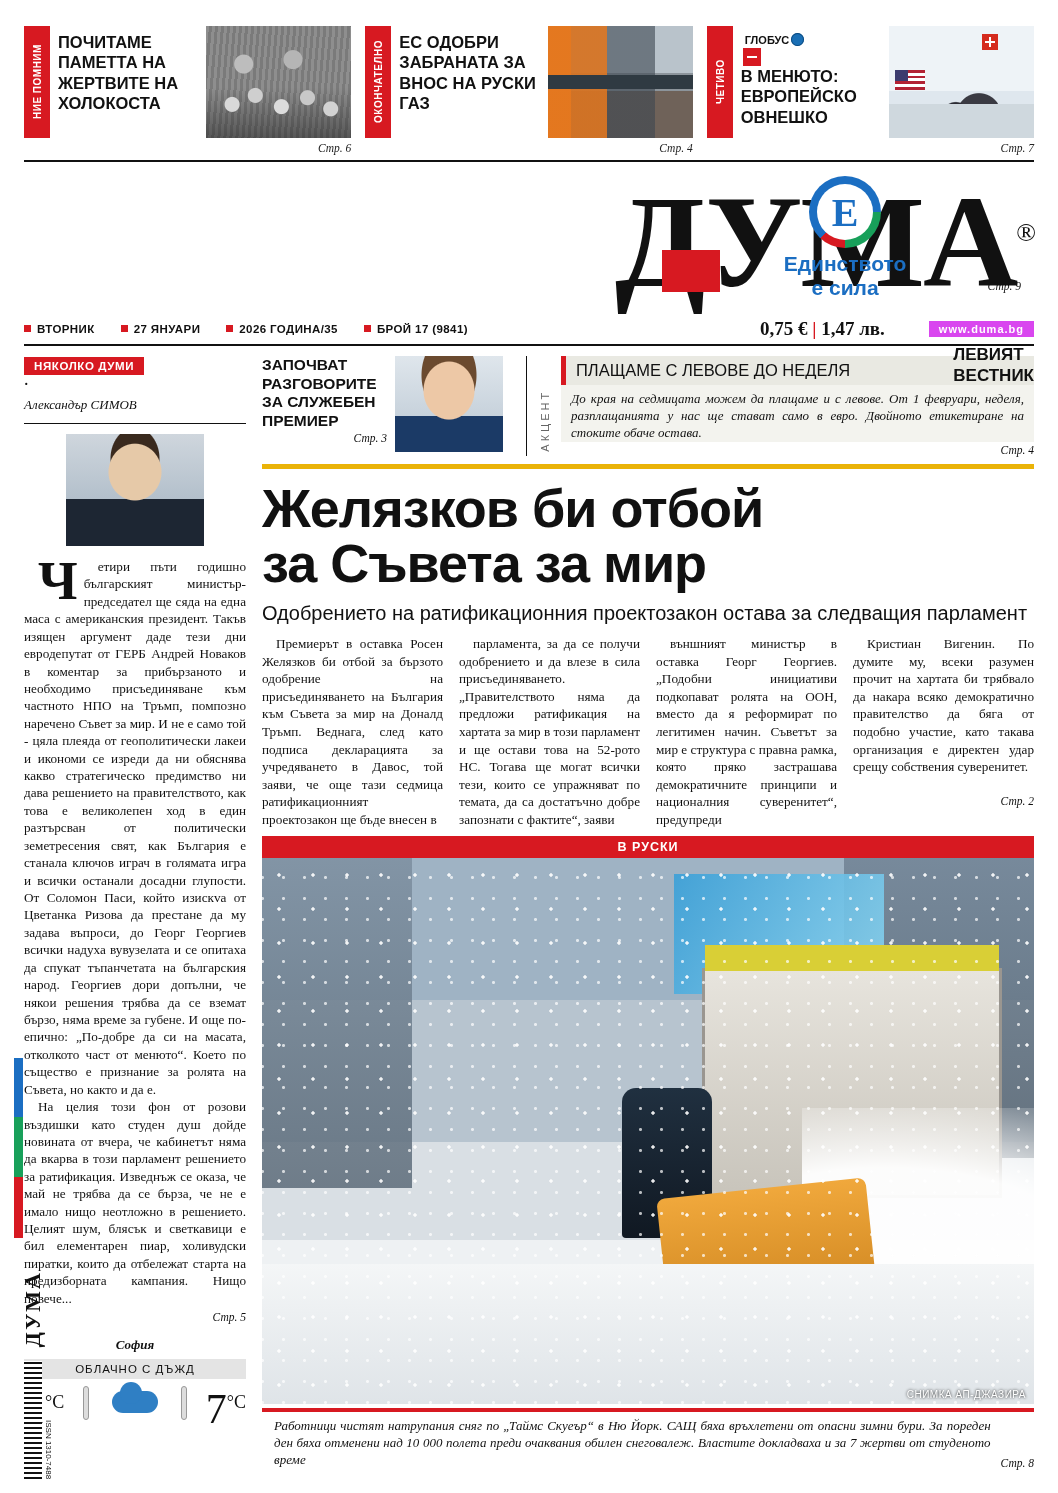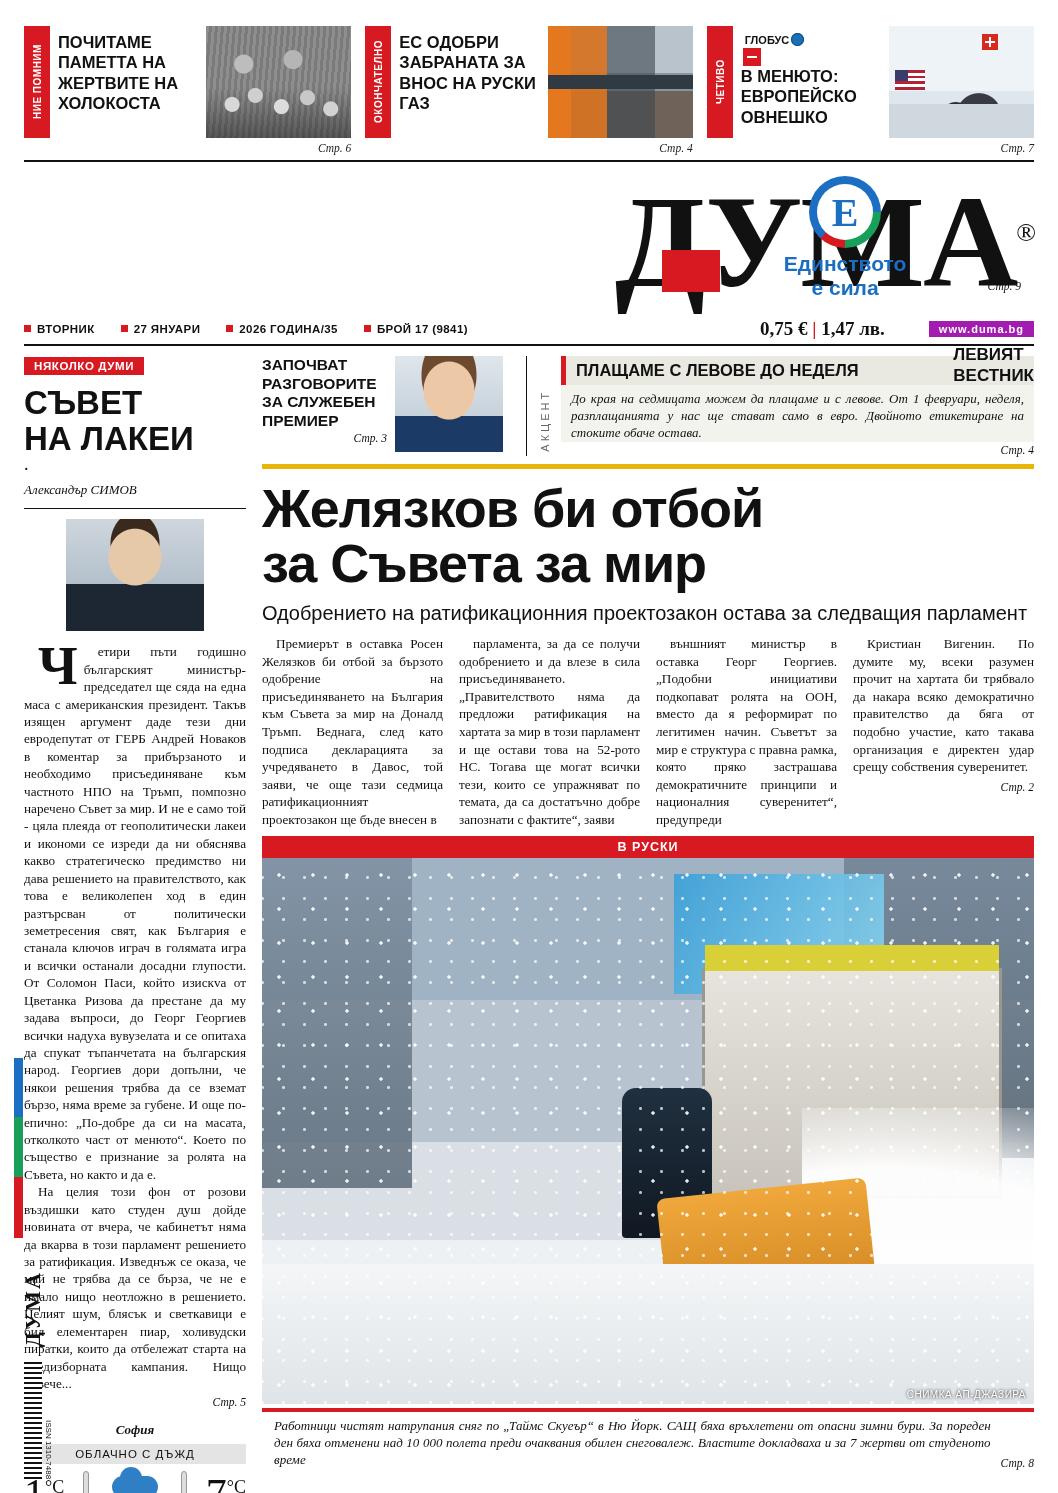--- a/index.html
+++ b/index.html
@@ -126,21 +126,21 @@
 
   
   .infobar {
     display:flex; align-items:center; gap:26px; padding:6px 0 4px 0;
     font-family:"Liberation Sans", sans-serif; font-size:11.5px; font-weight:bold; letter-spacing:.4px;
     border-bottom:2px solid #111;
   }
   .infobar .sq { display:inline-block; width:7px; height:7px; background:#d71921; margin-right:6px; vertical-align:1px; }
   .infobar .price { margin-left:auto; font-family:"Liberation Serif", serif; font-size:19px; font-weight:bold; letter-spacing:0;}
   .infobar .price .sep { color:#d71921; }
-  .web { background:#a21caf; color:#fff; font-size:11px; padding:2px 10px; margin-left:18px; letter-spacing:1px;}
+  .web { background:#d946ef; color:#fff; font-size:11px; padding:2px 10px; margin-left:18px; letter-spacing:1px;}
 
   
   .main { display:flex; gap:16px; margin-top:10px; }
   .col-left { width:222px; }
   .col-right { flex:1; }
 
   
   .kicker {
     display:inline-block; background:#d71921; color:#fff;
     font-family:"Liberation Sans", sans-serif; font-weight:bold;
@@ -216,38 +216,38 @@
   .promo-page { font-style:italic; font-size:11.5px; text-align:right; margin-top:2px;}
   .promo-b { flex:1; display:flex; gap:10px; border-left:1px solid #111; padding-left:12px;}
   .akcent {
     writing-mode:vertical-rl; transform:rotate(180deg);
     font-family:"Liberation Sans", sans-serif; font-size:11px; letter-spacing:3px;
     color:#666; text-transform:uppercase; padding:4px 0;
   }
   .promo-b-main { flex:1; }
   .promo-b-head {
     background:#e9e9e2; color:#111; font-family:"Liberation Sans", sans-serif;
-    font-weight:bold; font-size:16.5px; padding:5px 10px; text-transform:uppercase;
+    font-weight:normal; font-size:16.5px; padding:5px 10px; text-transform:uppercase;
     border-left:5px solid #d71921;
   }
   .promo-b-body { font-style:italic; font-size:13px; line-height:1.3; text-align:justify; padding:6px 10px 0 10px; background:#f3f3ee;}
 
   
   .headline {
     font-family:"Liberation Sans", sans-serif; font-weight:bold;
     font-size:54px; line-height:1.02; letter-spacing:-1px; margin:12px 0 10px 0;
   }
   .subhead {
     font-family:"Liberation Sans", sans-serif; font-size:20px; line-height:1.22;
     margin-bottom:10px;
   }
   .art-cols { display:flex; gap:16px; font-size:13.2px; line-height:1.33; text-align:justify; }
   .art-cols .c { flex:1; }
   .art-cols p { margin:0; text-indent:14px; }
-  .art-page { text-align:right; font-style:italic; font-size:11.5px; margin-top:4px;}
+  .art-page { text-align:right; font-style:italic; font-size:11.5px; margin-top:18px;}
 
   
   .vkadar {
     background:#d71921; color:#fff; text-align:center;
     font-family:"Liberation Sans", sans-serif; font-weight:bold; font-size:12.5px;
     letter-spacing:1px; padding:4px 0; margin-top:8px;
   }
   .bigphoto {
     height:546px; position:relative; overflow:hidden;
     background:linear-gradient(#9fb3c4 0 26%, #b7c4cf 26% 52%, #d9dfe4 52% 70%, #eef1f3 70% 100%);
@@ -358,24 +358,20 @@
       <span class="sep">|</span>
       <span>1,47 лв.</span>
     </span>
     <span class="web">www.duma.bg</span>
   </div>
 
   <div class="main">
 
     <div class="col-left">
       <div class="kicker">НЯКОЛКО ДУМИ</div>
-      <div class="op-title">
-        <div>СЪВЕТ</div>
-        <div>НА ЛАКЕИ</div>
-      </div>
       <div style="font-size:18px;line-height:8px">.</div>
       <div class="op-author">Александър СИМОВ</div>
       <div class="op-photo"></div>
       <div class="op-body">
         <p><span class="dropcap">Ч</span><span>етири пъти годишно българският министър-председател ще сяда на една маса с американския президент. Такъв изящен аргумент даде тези дни евродепутат от ГЕРБ Андрей Новаков в коментар за прибързаното и необходимо присъединяване към частното НПО на Тръмп, помпозно наречено Съвет за мир. И не е само той - цяла плеяда от геополитически лакеи и икономи се изреди да ни обяснява какво стратегическо предимство ни дава решението на правителството, как това е великолепен ход в един разтърсван от политически земетресения свят, как България е станала ключов играч в голямата игра и всички останали досадни глупости. От Соломон Паси, който изискva от Цветанка Ризова да престане да му задава въпроси, до Георг Георгиев всички надуха вувузелата и се опитаха да спукат тъпанчетата на българския народ. Георгиев дори допълни, че някои решения трябва да се вземат бързо, няма време за губене. И още по-епично: „По-добре да си на масата, отколкото част от менюто“. Което по същество е признание за ролята на Съвета, но както и да е.</span></p>
         <p>На целия този фон от розови въздишки като студен душ дойде новината от вчера, че кабинетът няма да вкарва в този парламент решението за ратификация. Изведнъж се оказа, че май не трябва да се бърза, че не е имало нищо неотложно в решението. Целият шум, блясък и светкавици е бил елементарен пиар, холивудски пиратки, които да отбележат старта на предизборната кампания. Нищо повече...</p>
       </div>
       <div class="op-page">Стр. 5</div>
 
       <div class="weather">

